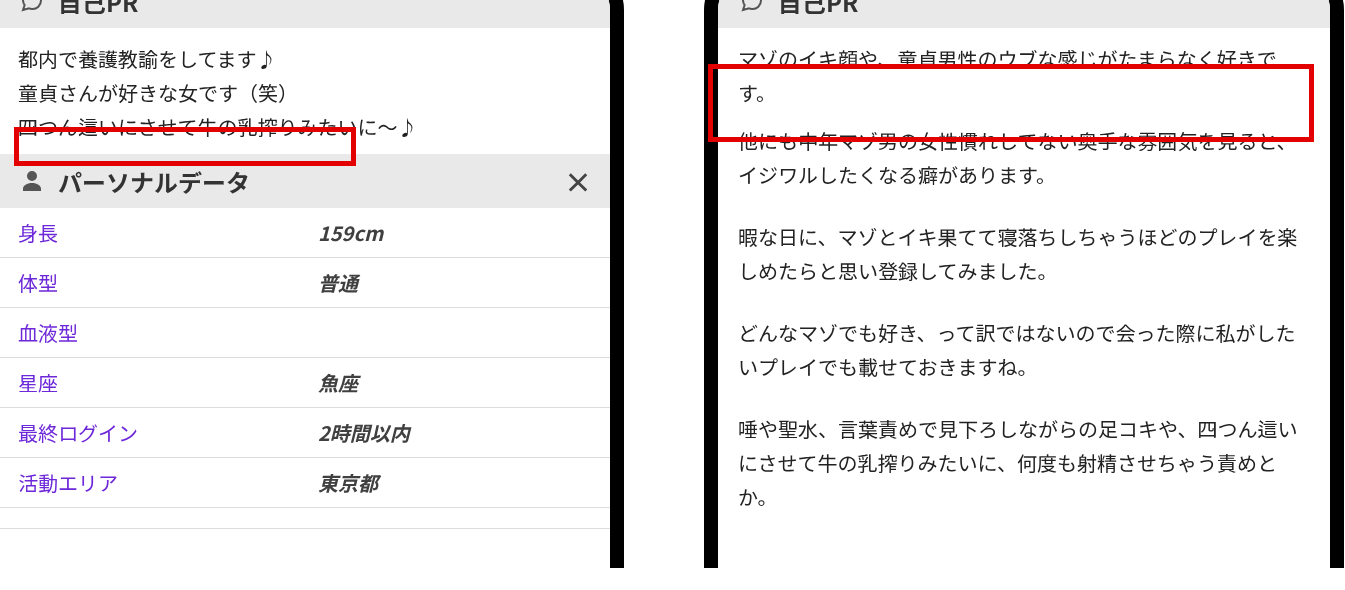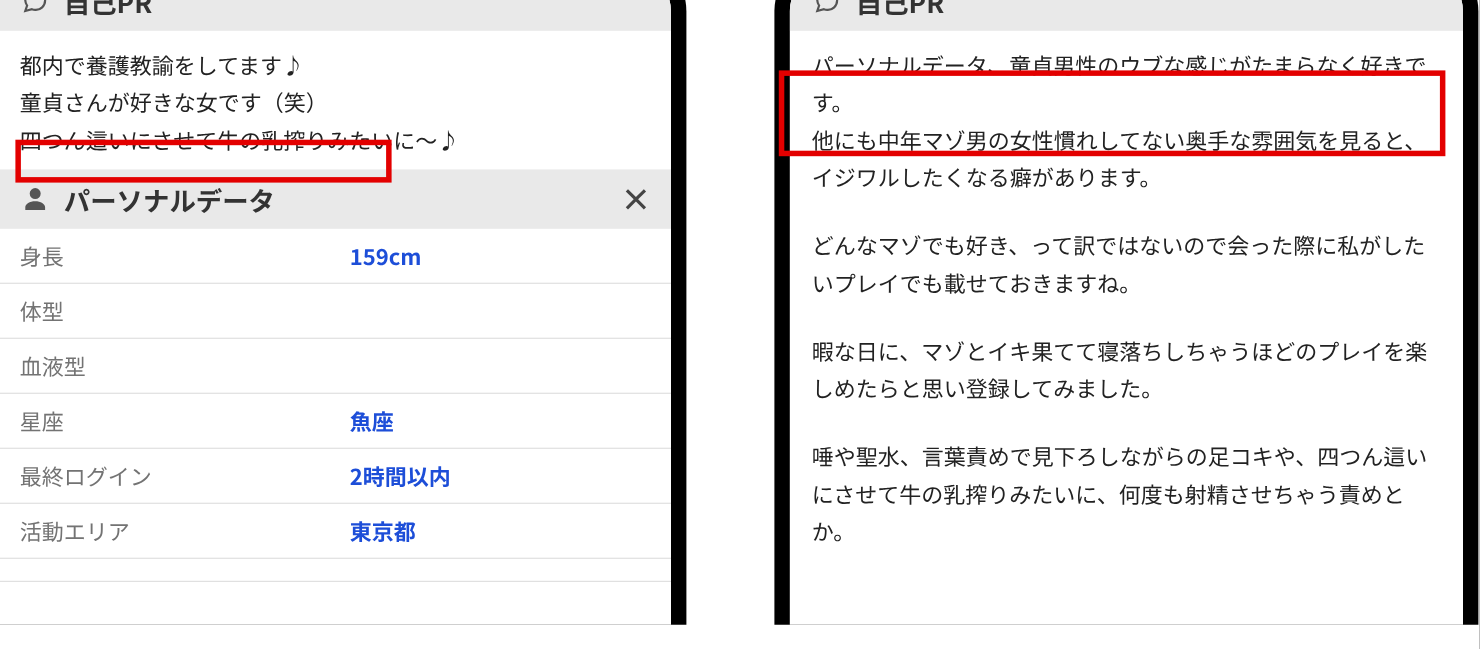--- a/index.html
+++ b/index.html
@@ -47,22 +47,22 @@
   .pr-body { padding: 14px 20px 10px 20px; font-size: 20px; line-height: 1.7; color:#222; }
 
   .table { width: 100%; }
   .trow {
     display: flex;
     padding: 10px 20px;
     border-bottom: 1px solid #ddd;
     font-size: 20px;
     color: #555;
   }
-  .trow .k { width: 300px; color:#737373; }
-  .trow .v { flex:1; font-weight:700; color:#1d4ed8; }
+  .trow .k { width: 300px; color:#6d28d9; }
+  .trow .v { flex:1; font-weight:700; color:#404040;font-style:italic; }
 
   
   .hl {
     position: absolute;
     border: 5px solid #e30000;
     pointer-events: none;
   }
   .hl-left  { left: 14px; top: 127px; width: 342px; height: 39px; }
   .hl-right { left: 708px; top: 64px; width: 606px; height: 78px; }
 </style>
@@ -99,20 +99,21 @@
         <span class="close">×</span>
       </div>
 
       <div class="table">
         <div class="trow">
           <div class="k">身長</div>
           <div class="v">159cm</div>
         </div>
         <div class="trow">
           <div class="k">体型</div>
+          <div class="v">普通</div>
         </div>
         <div class="trow">
           <div class="k">血液型</div>
         </div>
         <div class="trow">
           <div class="k">星座</div>
           <div class="v">魚座</div>
         </div>
         <div class="trow">
           <div class="k">最終ログイン</div>
@@ -135,24 +136,24 @@
       <div class="section-header">
         <span class="icon">
           <svg viewBox="0 0 24 24" fill="none" stroke="currentColor" stroke-width="2">
               <path d="M21 11.5a8.38 8.38 0 0 1-9 8.4 8.5 8.5 0 0 1-3-.55L3 21l1.65-4.95A8.38 8.38 0 0 1 3 11.5 8.5 8.5 0 0 1 12 3a8.5 8.5 0 0 1 9 8.5z"></path>
             </svg>
         </span>
         <span>自己PR</span>
       </div>
 
       <div class="pr-body">
-        <p>パーソナルデータ、童貞男性のウブな感じがたまらなく好きです。</p>
-        <p style="margin-top:0">他にも中年マゾ男の女性慣れしてない奥手な雰囲気を見ると、イジワルしたくなる癖があります。</p>
+        <p>マゾのイキ顔や、童貞男性のウブな感じがたまらなく好きです。</p>
+        <p style="margin-top:14px">他にも中年マゾ男の女性慣れしてない奥手な雰囲気を見ると、イジワルしたくなる癖があります。</p>
+        <p style="margin-top:28px">暇な日に、マゾとイキ果てて寝落ちしちゃうほどのプレイを楽しめたらと思い登録してみました。</p>
         <p style="margin-top:28px">どんなマゾでも好き、って訳ではないので会った際に私がしたいプレイでも載せておきますね。</p>
-        <p style="margin-top:28px">暇な日に、マゾとイキ果てて寝落ちしちゃうほどのプレイを楽しめたらと思い登録してみました。</p>
         <p style="margin-top:28px">唾や聖水、言葉責めで見下ろしながらの足コキや、四つん這いにさせて牛の乳搾りみたいに、何度も射精させちゃう責めとか。</p>
       </div>
 
     </div>
   </div>
 
   <div class="hl hl-left"></div>
   <div class="hl hl-right"></div>
 
 </div>

